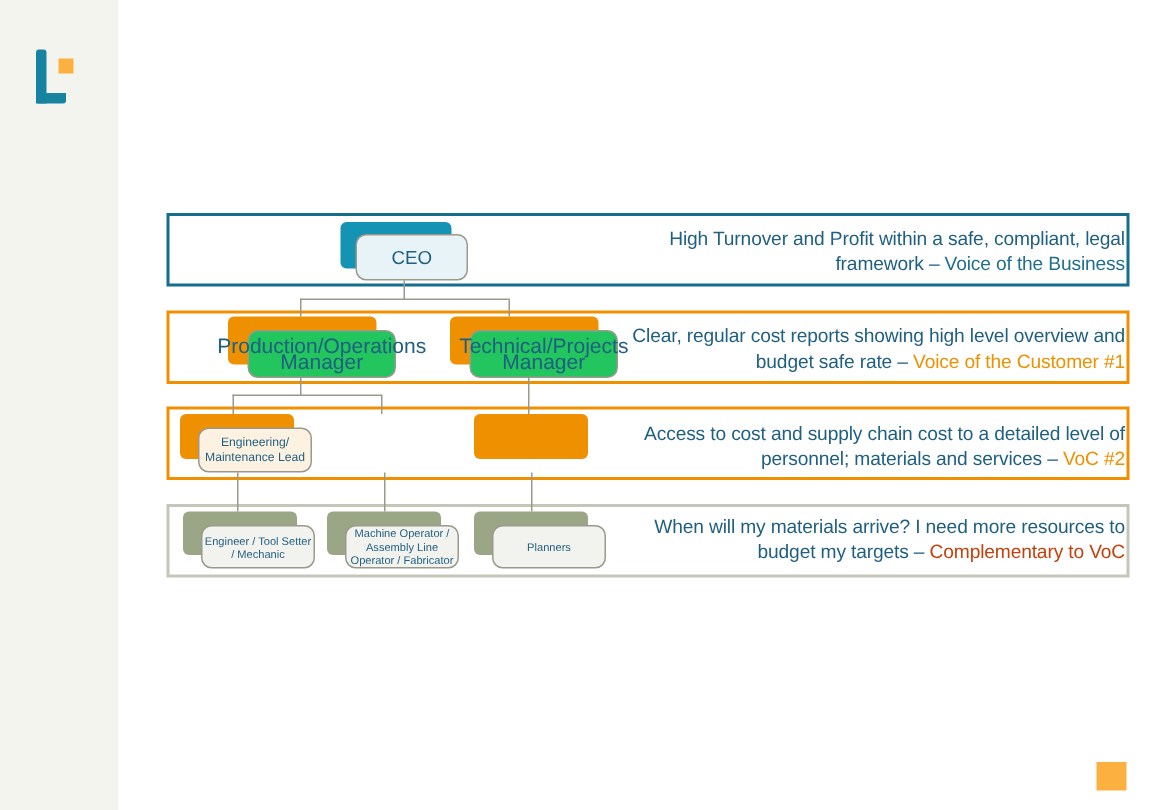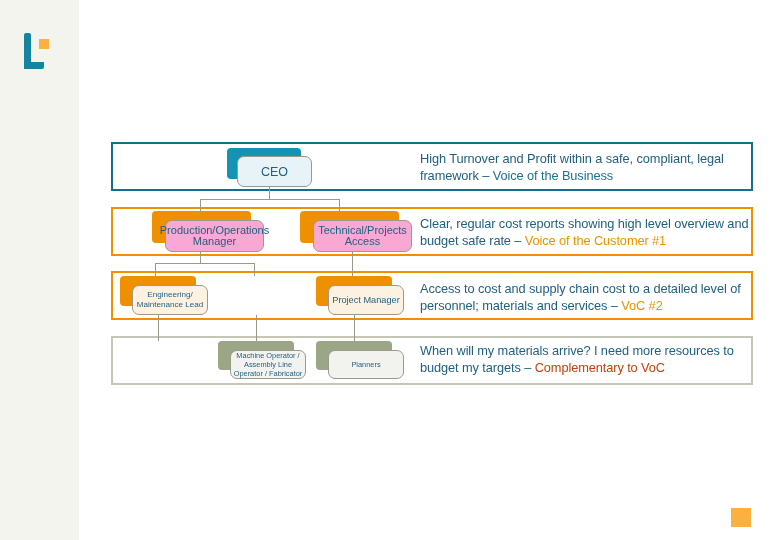--- a/index.html
+++ b/index.html
@@ -35,20 +35,21 @@
   .panel-1{top:142px;height:49px;border:2px solid #136f8b;}
   .panel-2{top:207px;height:49px;border:2px solid #ef9000;}
   .panel-3{top:271px;height:49px;border:2px solid #ef9000;}
   .panel-4{top:336px;height:49px;border:2px solid #c4c6b8;}
 
   
   .stmt{
     position:absolute;left:420px;width:330px;
     font-size:12.8px;line-height:17px;color:#1f5f80;
     letter-spacing:-0.1px;
+    text-align:right;
   }
   .stmt-1{top:150px;}
   .stmt-2{top:215px;}
   .stmt-3{top:280px;}
   .stmt-4{top:342px;}
   .accent-teal{color:#1f6f8f;}
   .accent-orange{color:#ef9000;}
   .accent-grey{color:#c2410c;margin-top:28px;}
   .dash{color:#1f5f80;}
 
@@ -64,21 +65,21 @@
   }
 
   
   .n-ceo{left:227px;top:148px;width:85px;height:21px;}
   .n-ceo .shadow{width:74px;height:31px;background:#1493b5;}
   .n-ceo .face{left:10px;top:8px;width:75px;height:31px;background:#e8f3f8;
     border:1px solid #9a9a8c;font-size:12.5px;}
 
   
   .l2 .shadow{background:#ef9000;}
-  .l2 .face{background:#f9a8d4;border:1px solid #9a9a8c;font-size:11px;line-height:11.5px;}
+  .l2 .face{background:#22c55e;border:1px solid #9a9a8c;font-size:14px;line-height:11.5px;}
   .n-pom{left:152px;top:211px;width:112px;height:41px;}
   .n-pom .shadow{width:99px;height:32px;}
   .n-pom .face{left:13px;top:9px;width:99px;height:32px;}
   .n-tpm{left:300px;top:211px;width:112px;height:41px;}
   .n-tpm .shadow{width:99px;height:32px;}
   .n-tpm .face{left:13px;top:9px;width:99px;height:32px;}
 
   
   .l3 .shadow{background:#ef9000;}
   .l3 .face{background:#fdf1e2;border:1px solid #9a9a8c;font-size:8.1px;line-height:10px;}
@@ -150,32 +151,35 @@
     <div class="shadow"></div>
     <div class="face">CEO</div>
   </div>
 
   <div class="node l2 n-pom">
     <div class="shadow"></div>
     <div class="face">Production/Operations Manager</div>
   </div>
   <div class="node l2 n-tpm">
     <div class="shadow"></div>
-    <div class="face">Technical/Projects Access</div>
+    <div class="face">Technical/Projects Manager</div>
   </div>
 
   <div class="node l3 n-eml">
     <div class="shadow"></div>
     <div class="face">Engineering/ Maintenance Lead</div>
   </div>
   <div class="node l3 n-pm">
     <div class="shadow"></div>
-    <div class="face">Project Manager</div>
-  </div>
-
+  </div>
+
+  <div class="node l4 n-ets">
+    <div class="shadow"></div>
+    <div class="face">Engineer / Tool Setter / Mechanic</div>
+  </div>
   <div class="node l4 n-pl">
     <div class="shadow"></div>
     <div class="face">Planners</div>
   </div>
   <div class="node l4 n-mo">
     <div class="shadow"></div>
     <div class="face">Machine Operator / Assembly Line Operator / Fabricator</div>
   </div>
 
   <div class="stmt stmt-1">

